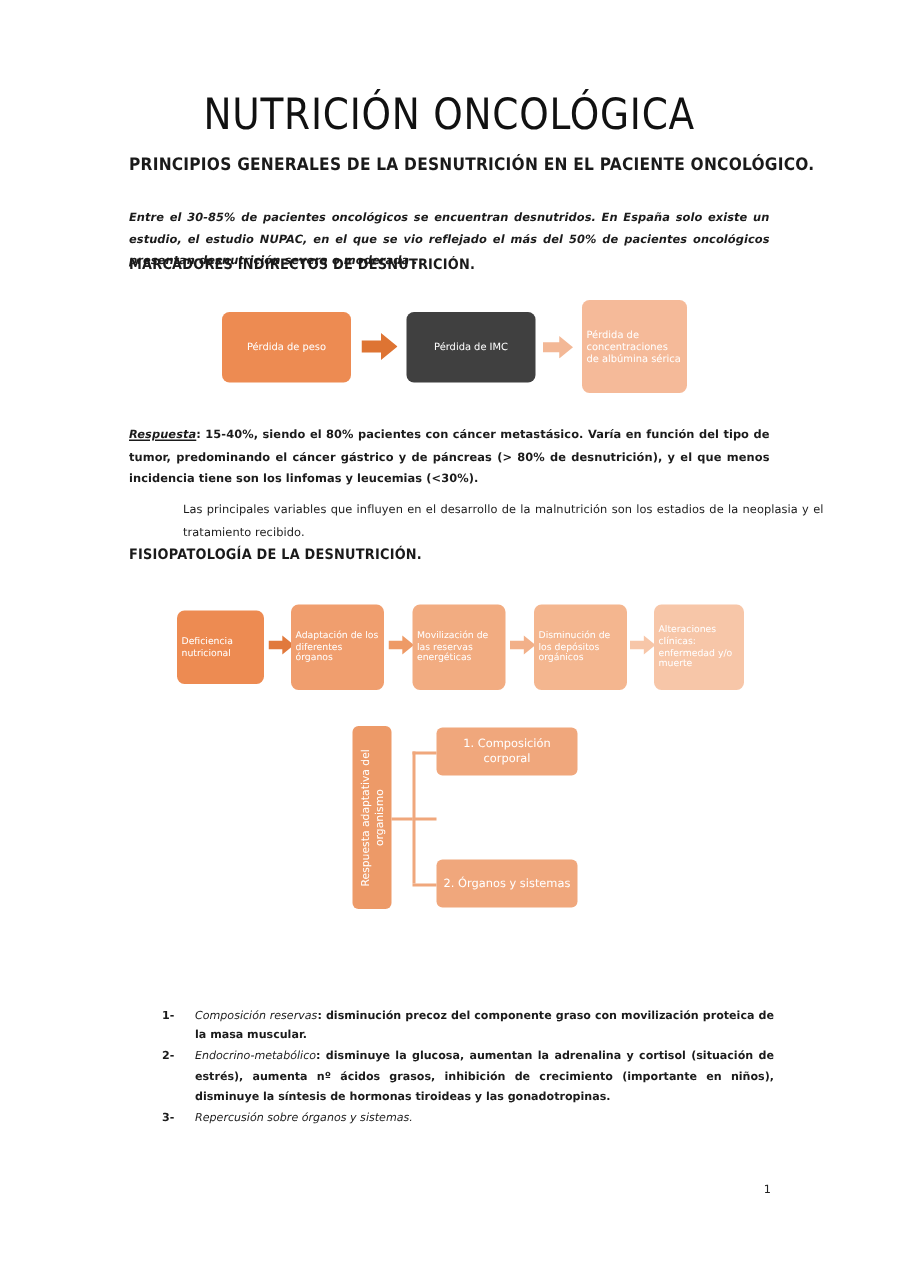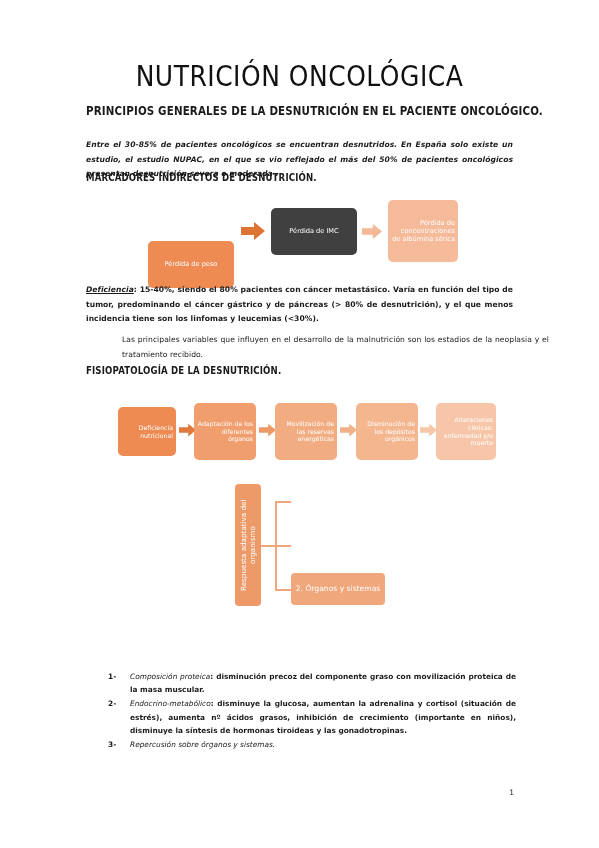--- a/index.html
+++ b/index.html
@@ -70,28 +70,28 @@
   #para-vars   { top: 333px; margin-left: 36px; }
 
   
   .flow1 { position: absolute; left: 148px; top: 200px; width: 310px; height: 62px; }
   .fbox {
     position: absolute;
     border-radius: 5px;
     display: flex;
     align-items: center;
     justify-content: center;
-    text-align: right;
+    text-align: left;
     color: #ffffff;
     font-family: "DejaVu Sans", sans-serif;
     line-height: 1.25;
     box-sizing: border-box;
     padding: 2px 3px;
   }
-  #f1-b1 { left: 0px;   top: 8px;  width: 86px; height: 47px; background:#ED8B52; font-size: 6.6px; margin-top: 33px; }
+  #f1-b1 { left: 0px;   top: 8px;  width: 86px; height: 47px; background:#ED8B52; font-size: 6.6px; }
   #f1-b2 { left: 123px; top: 8px;  width: 86px; height: 47px; background:#404040; font-size: 6.6px; }
   #f1-b3 { left: 240px; top: 0px;  width: 70px; height: 62px; background:#F5BA99; font-size: 6.6px; }
 
   .arrow {
     position: absolute;
     display: block;
   }
   #f1-a1 { left: 93px;  top: 22px; }
   #f1-a2 { left: 214px; top: 24px; }
 
@@ -212,21 +212,21 @@
     <div class="fbox" id="f1-b2">Pérdida de IMC</div>
     <span class="arrow" id="f1-a2">
       <svg width="20" height="15" viewBox="0 0 24 18">
           <path d="M0 5 H13 V0 L24 9 L13 18 V13 H0 Z" fill="#F3B896"></path>
         </svg>
     </span>
     <div class="fbox" id="f1-b3">Pérdida de concentraciones de albúmina sérica</div>
   </div>
 
   <div class="para" id="para-incid">
-    <span class="u-i">Deficiencia</span><span>: 15-40%, siendo el 80% pacientes con cáncer metastásico. Varía en función del tipo de tumor, predominando el cáncer gástrico y de páncreas (&gt; 80% de desnutrición), y el que menos incidencia tiene son los linfomas y leucemias (&lt;30%).</span>
+    <span class="u-i">Respuesta</span><span>: 15-40%, siendo el 80% pacientes con cáncer metastásico. Varía en función del tipo de tumor, predominando el cáncer gástrico y de páncreas (&gt; 80% de desnutrición), y el que menos incidencia tiene son los linfomas y leucemias (&lt;30%).</span>
   </div>
 
   <div class="para" id="para-vars">Las principales variables que influyen en el desarrollo de la malnutrición son los estadios de la neoplasia y el tratamiento recibido.</div>
 
   <div class="section-head" id="head-fisio">FISIOPATOLOGÍA DE LA DESNUTRICIÓN.</div>
 
   <div class="flow2">
     <div class="fbox" id="f2-b1">Deficiencia nutricional</div>
     <span class="arrow" id="f2-a1">
       <svg width="17" height="16" viewBox="0 0 24 18">
@@ -256,27 +256,28 @@
 
   <div class="branch">
     <div class="vbox">
       <span>Respuesta adaptativa del organismo</span>
     </div>
     <div class="conn conn-stub"></div>
     <div class="conn conn-v"></div>
     <div class="conn conn-h" id="ch-1"></div>
     <div class="conn conn-h" id="ch-2"></div>
     <div class="conn conn-h" id="ch-3"></div>
+    <div class="bbox" id="b-1">1. Composición corporal</div>
     <div class="bbox" id="b-3">2. Órganos y sistemas</div>
   </div>
 
   <div class="numlist">
     <div class="li-row">
       <div class="li-num">1-</div>
-      <div class="li-txt"><span class="it">Composición proteica</span><span class="bd">: disminución precoz del componente graso con movilización proteica de la masa muscular.</span></div>
+      <div class="li-txt"><span class="it">Composición reservas</span><span class="bd">: disminución precoz del componente graso con movilización proteica de la masa muscular.</span></div>
     </div>
     <div class="li-row">
       <div class="li-num">2-</div>
       <div class="li-txt"><span class="it">Endocrino-metabólico</span><span class="bd">: disminuye la glucosa, aumentan la adrenalina y cortisol (situación de estrés), aumenta nº ácidos grasos, inhibición de crecimiento (importante en niños), disminuye la síntesis de hormonas tiroideas y las gonadotropinas.</span></div>
     </div>
     <div class="li-row">
       <div class="li-num">3-</div>
       <div class="li-txt"><span class="it">Repercusión sobre órganos y sistemas.</span><span class="bd"></span></div>
     </div>
   </div>

